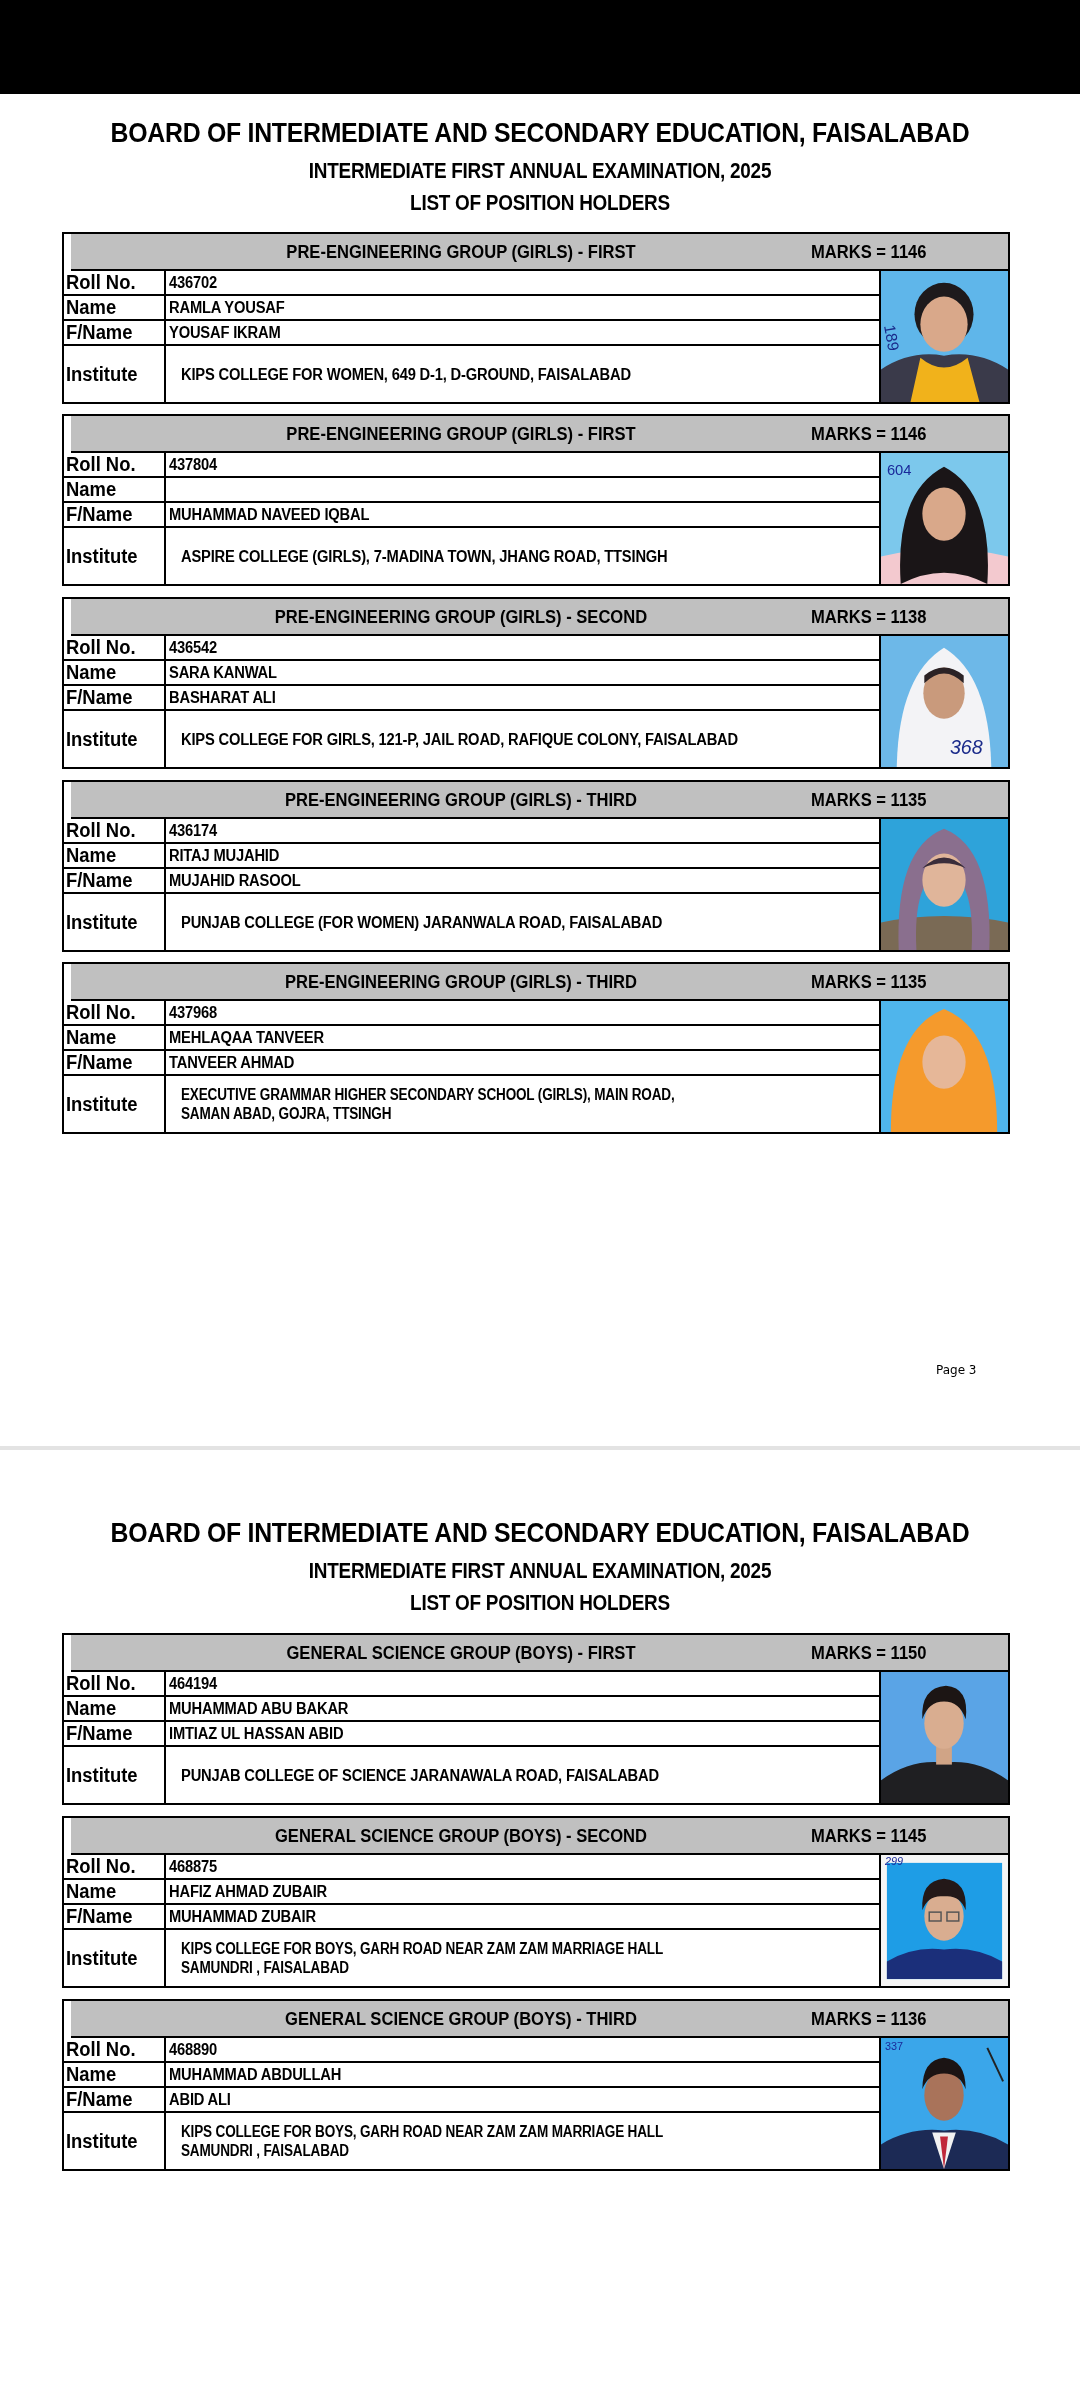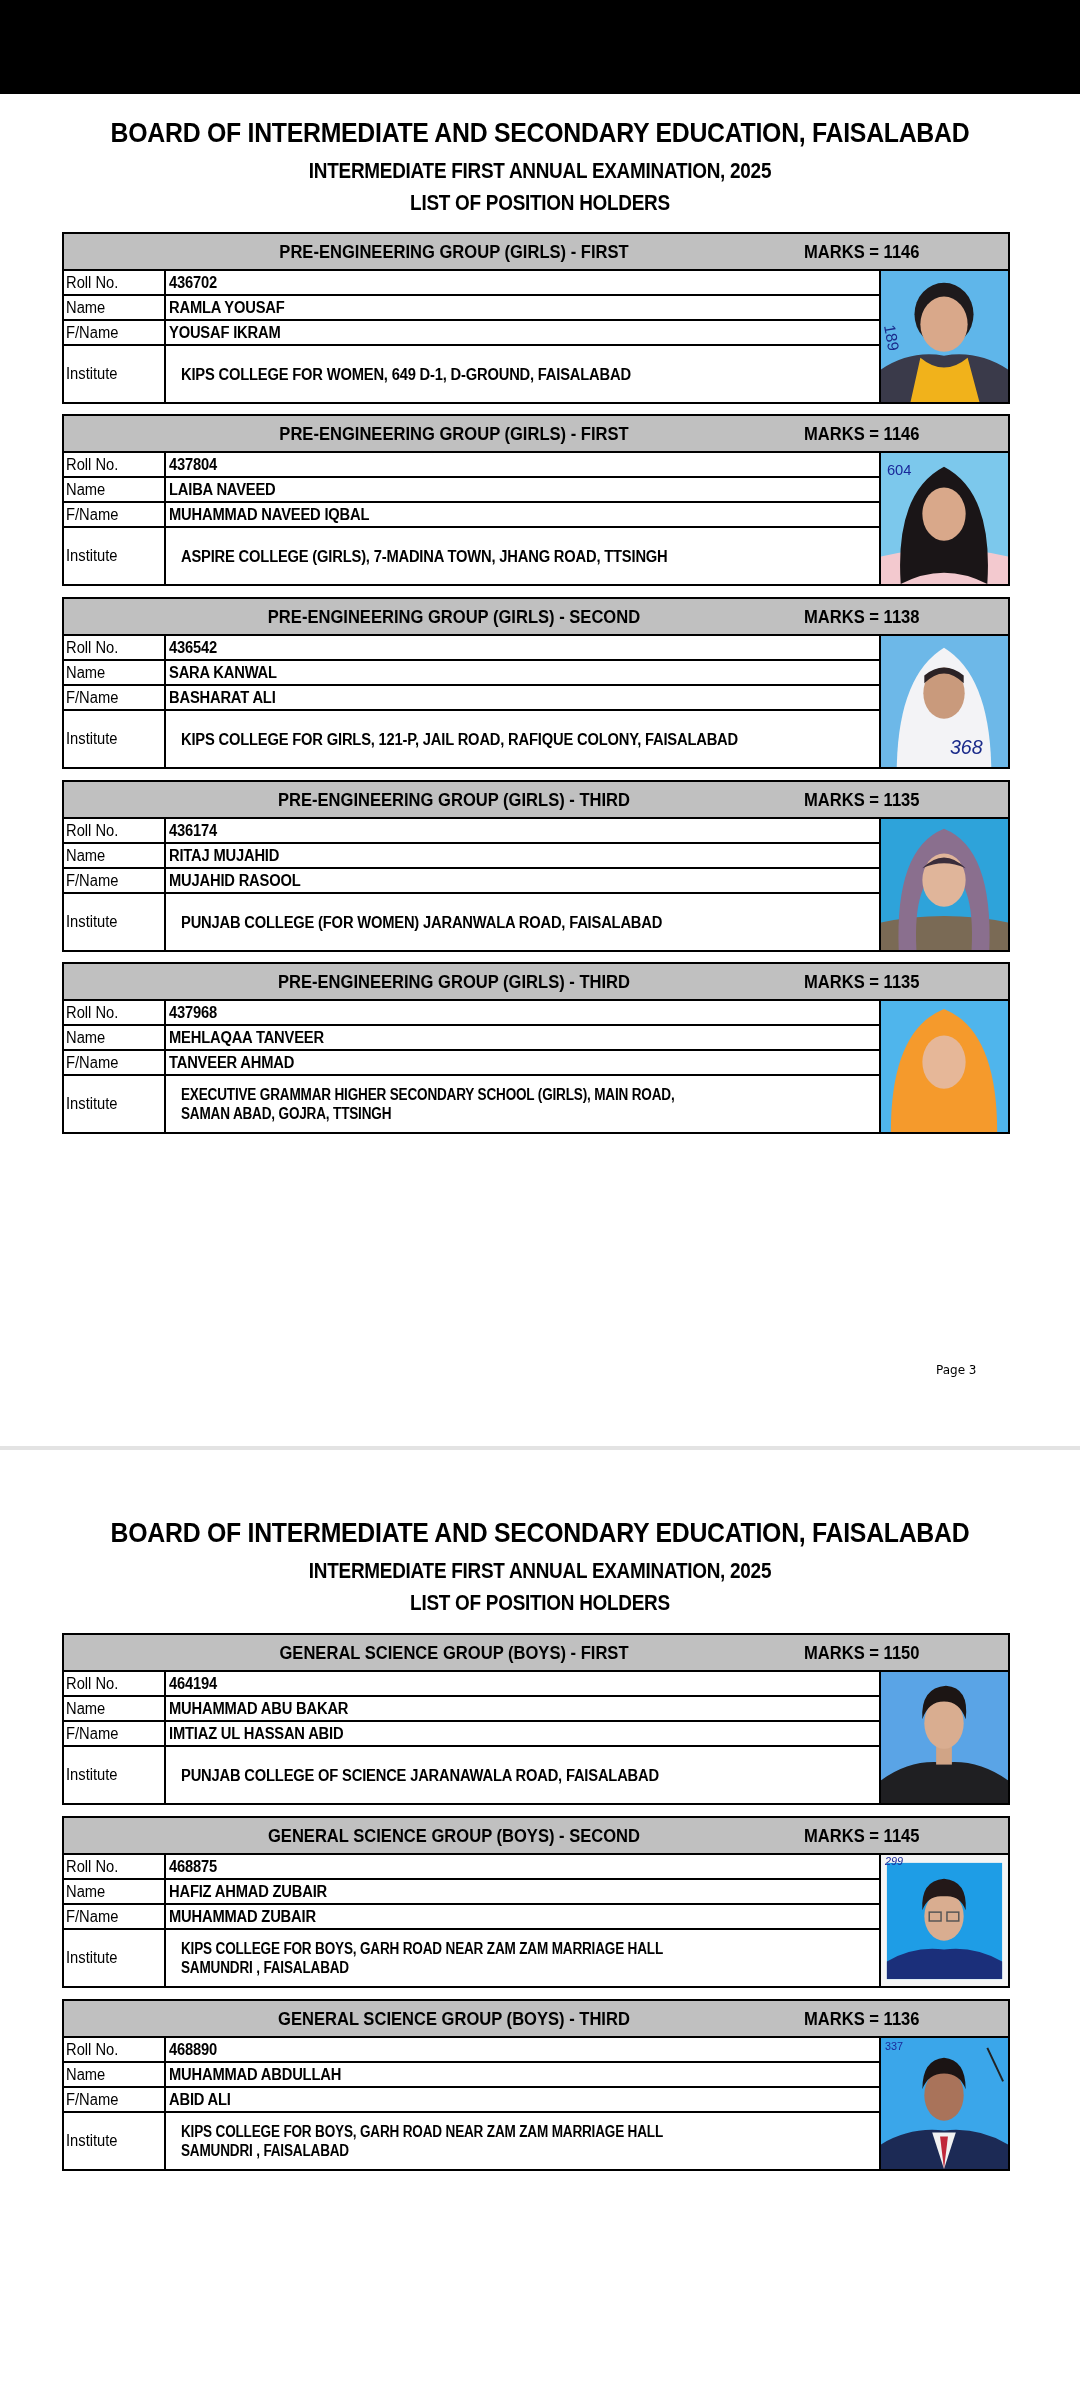--- a/index.html
+++ b/index.html
@@ -23,35 +23,35 @@
   .page-number {
     position: absolute; font-family: "DejaVu Sans", sans-serif; font-size: 12px; color: #000;
   }
 
   .card {
     position: absolute; left: 62px; width: 948px;
     border: 2px solid #000; background: #fff;
   }
   .card-header {
     height: 37px; background: #c0c0c0; border-bottom: 2px solid #000;
-    position: relative; font-weight: bold; font-size: 18px;
+    position: relative; font-weight: bold; font-size: 18px; margin-left: 7px;
   }
   .card-group {
     position: absolute; left: 0; width: 780px; top: 8px; text-align: center;
     transform: scaleX(0.92); transform-origin: center;
   }
   .card-marks {
     position: absolute; left: 740px; top: 8px; transform: scaleX(0.92); transform-origin: left;
   }
   .card-body { position: relative; display: flex; }
   .rows { width: 815px; }
   .row { display: flex; border-bottom: 2px solid #000; }
   .row:last-child { border-bottom: none; gap: 12px; }
   .lbl {
-    width: 102px; border-right: 2px solid #000; font-size: 16px; font-weight: normal;
+    width: 102px; border-right: 2px solid #000; font-size: 20px; font-weight: bold;
     padding-left: 2px; display: flex; align-items: center;
     transform-origin: left;
   }
   .val {
     flex: 1; font-size: 16px; font-weight: bold; padding-left: 3px;
     display: flex; align-items: center; letter-spacing: -0.2px; border-radius: 11px;
   }
   .val span, .lbl span { display: inline-block; transform: scaleX(0.92); transform-origin: left; }
   .r-short { height: 25px; }
   .r-inst { height: 56px; }
@@ -136,23 +136,20 @@
             <div class="lbl">
               <span>Roll No.</span>
             </div>
             <div class="val">
               <span>437804</span>
             </div>
           </div>
         <div class="row r-short">
             <div class="lbl">
               <span>Name</span>
-            </div>
-            <div class="val">
-              <span>LAIBA NAVEED</span>
             </div>
           </div>
         <div class="row r-short">
             <div class="lbl">
               <span>F/Name</span>
             </div>
             <div class="val">
               <span>MUHAMMAD NAVEED IQBAL</span>
             </div>
           </div>

